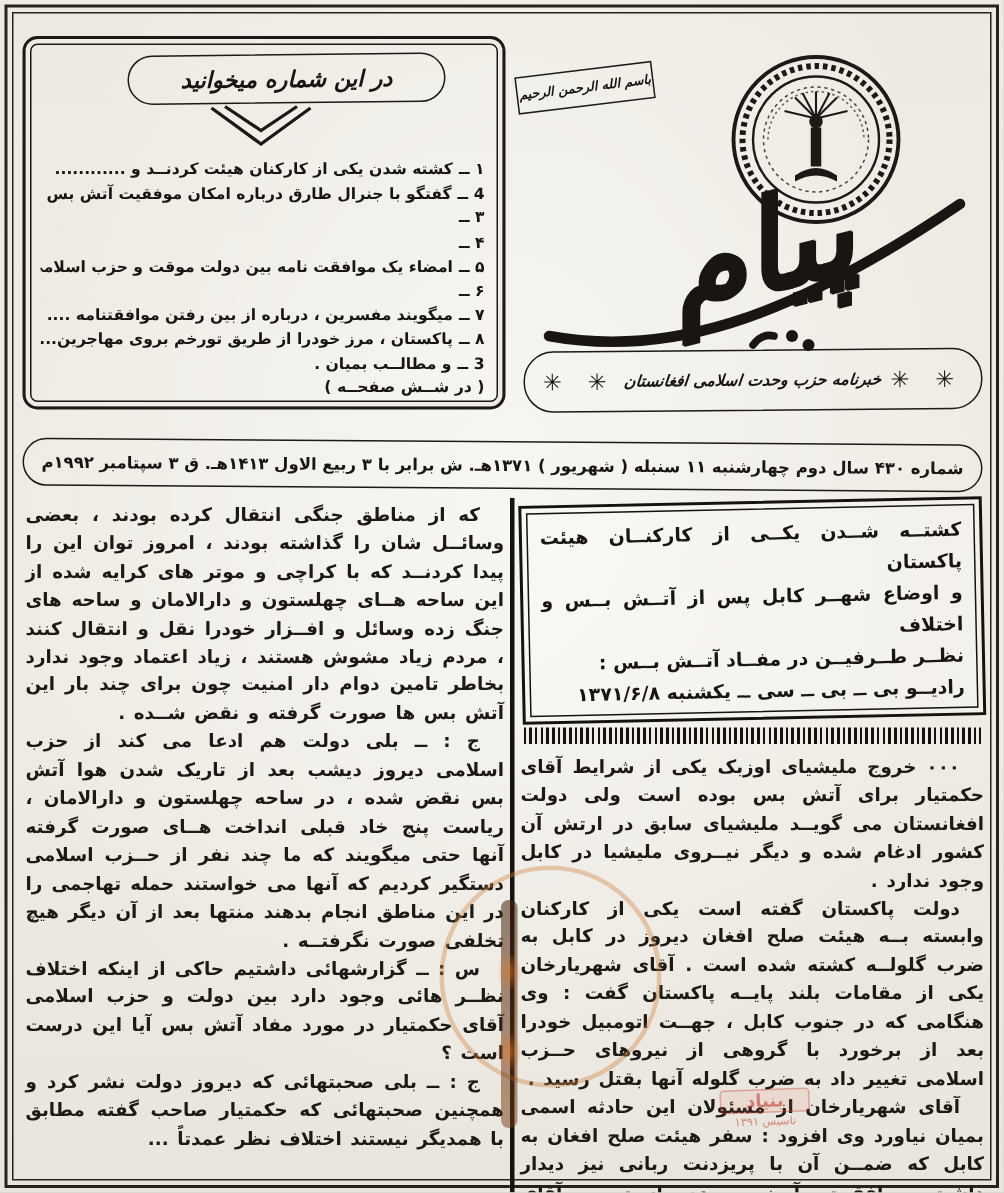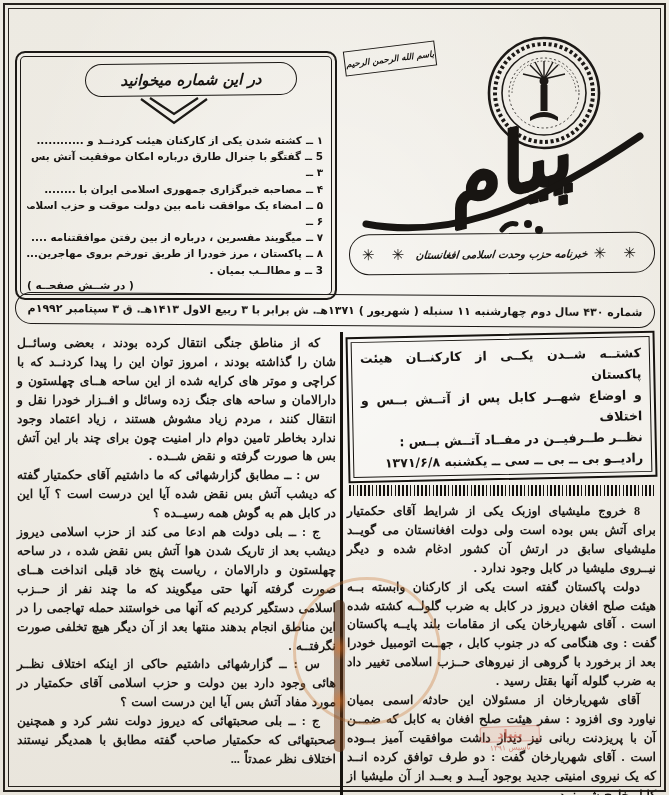--- a/index.html
+++ b/index.html
@@ -16,41 +16,41 @@
       radial-gradient(ellipse at 50% 40%, rgba(255,255,255,.55), rgba(0,0,0,0) 70%),
       linear-gradient(180deg, #edeae2 0%, #efece5 55%, #e9e5dc 100%);
     color: #181512;
     overflow: hidden;
   }
   .frame-outer { position: absolute; inset: 3px; border: 2px solid #26221e; pointer-events: none; }
   .frame-inner { position: absolute; inset: 8px; border: 1px solid #26221e; pointer-events: none; }
 
   
   .toc-box {
-    position: absolute; left: 15px; top: 51px; width: 322px; height: 249px;
+    position: absolute; left: 15px; top: 24px; width: 322px; height: 249px;
     border: 2px solid #1c1916; border-radius: 10px;
     box-shadow: inset 0 0 0 3px #efece5, inset 0 0 0 4px #1c1916;
     padding: 8px 12px 4px 10px;
   }
   .toc-header {
     width: 212px; height: 33px; margin: 2px auto 0 58px;
     border: 1.7px solid #1c1916; border-radius: 17px;
     display: flex; align-items: center; justify-content: center;
     font-size: 15px; font-style: italic; font-weight: bold;
     transform: rotate(-.6deg);
   }
   .toc-arrow { display: block; margin: 1px auto 0 110px; }
   .toc-list { margin-top: 3px; }
   .toc-row {
     display: flex; gap: 4px;
     font-size: 10.4px; font-weight: bold; line-height: 16.2px;
     white-space: nowrap; overflow: hidden;
   }
   .toc-num { flex: 0 0 auto; }
-  .toc-footer { text-align: left; font-size: 10.5px; font-weight: bold; margin-top: 1px; letter-spacing: 1px; }
+  .toc-footer { text-align: right; font-size: 10.5px; font-weight: bold; margin-top: 1px; letter-spacing: 1px; }
 
   
   .bismillah {
     position: absolute; left: 344px; top: 46px; width: 92px; height: 25px;
     border: 1.6px solid #1c1916; transform: rotate(-7deg);
     display: flex; align-items: center; justify-content: center;
     font-size: 8.5px; font-weight: bold; font-style: italic;
   }
   .emblem { position: absolute; left: 482px; top: 33px; }
   .masthead-title {
@@ -96,21 +96,20 @@
   .headline-line:last-child { text-align: right; }
   .hatch {
     height: 11px; margin: 2px 2px 6px 2px;
     background: repeating-linear-gradient(90deg, #14110e 0 1.7px, #efece5 1.7px 3.8px);
   }
   .body-par {
     font-size: 12.2px; font-weight: bold; line-height: 18.9px;
     text-align: justify; text-indent: 16px;
     word-spacing: 1.5px; letter-spacing: .15px;
     color: #1d1915;
-    font-family: Liberation Serif, serif;
   }
 
   
   .wm-circle {
     position: absolute; left: 293px; top: 577px; width: 148px; height: 148px;
     border: 3px solid rgba(204,128,66,.38); border-radius: 50%;
     pointer-events: none;
   }
   .wm-candle {
     position: absolute; left: 334px; top: 600px; width: 11px; height: 152px;
@@ -143,29 +142,28 @@
     <svg class="toc-arrow" width="74" height="32" viewBox="0 0 74 32">
       <polyline points="4,2 37,26 70,2" fill="none" stroke="#1c1916" stroke-width="2.2"></polyline>
       <polyline points="13,1 37,17 61,1" fill="none" stroke="#1c1916" stroke-width="2.2"></polyline>
     </svg>
     <div class="toc-list">
       <div class="toc-row">
           <span class="toc-num">۱ ــ</span>
           <span>کشته شدن یکی از کارکنان هیئت کردنــد و ............</span>
         </div>
       <div class="toc-row">
-          <span class="toc-num">5 ــ</span>
+          <span class="toc-num">4 ــ</span>
           <span>گفتگو با جنرال طارق درباره امکان موفقیت آتش بس .</span>
         </div>
       <div class="toc-row">
           <span class="toc-num">۳ ــ</span>
         </div>
       <div class="toc-row">
           <span class="toc-num">۴ ــ</span>
-          <span>مصاحبه خبرگزاری جمهوری اسلامی ایران با ........</span>
         </div>
       <div class="toc-row">
           <span class="toc-num">۵ ــ</span>
           <span>امضاء یک موافقت نامه بین دولت موقت و حزب اسلامی ..</span>
         </div>
       <div class="toc-row">
           <span class="toc-num">۶ ــ</span>
         </div>
       <div class="toc-row">
           <span class="toc-num">۷ ــ</span>
@@ -224,28 +222,27 @@
   <div class="col-divider"></div>
 
   <div class="col col-right">
     <div class="headline-box">
       <div class="headline-line">کشتــه شــدن یکــی از کارکنــان هیئت پاکستان</div>
       <div class="headline-line">و اوضاع شهــر کابل پس از آتــش بــس و اختلاف</div>
       <div class="headline-line">نظــر طــرفیــن در مفــاد آتــش بــس :</div>
       <div class="headline-line">رادیــو بی ــ بی ــ سی ــ یکشنبه ۱۳۷۱/۶/۸</div>
     </div>
     <div class="hatch"></div>
-    <p class="body-par">8 خروج ملیشیای اوزبک یکی از شرایط آقای حکمتیار برای آتش بس بوده است ولی دولت افغانستان می گویــد ملیشیای سابق در ارتش آن کشور ادغام شده و دیگر نیــروی ملیشیا در کابل وجود ندارد .</p>
+    <p class="body-par">۰۰۰ خروج ملیشیای اوزبک یکی از شرایط آقای حکمتیار برای آتش بس بوده است ولی دولت افغانستان می گویــد ملیشیای سابق در ارتش آن کشور ادغام شده و دیگر نیــروی ملیشیا در کابل وجود ندارد .</p>
     <p class="body-par">دولت پاکستان گفته است یکی از کارکنان وابسته بــه هیئت صلح افغان دیروز در کابل به ضرب گلولــه کشته شده است . آقای شهریارخان یکی از مقامات بلند پایــه پاکستان گفت : وی هنگامی که در جنوب کابل ، جهــت اتومبیل خودرا بعد از برخورد با گروهی از نیروهای حــزب اسلامی تغییر داد به ضرب گلوله آنها بقتل رسید .</p>
     <p class="body-par">آقای شهریارخان از مسئولان این حادثه اسمی بمیان نیاورد وی افزود : سفر هیئت صلح افغان به کابل که ضمــن آن با پریزدنت ربانی نیز دیدار داشت موافقیت آمیز بــوده است . آقای شهریارخان گفت : دو طرف توافق کرده انــد که یک نیروی امنیتی جدید بوجود آیــد و بعــد از آن ملیشیا از کابل خارج شــونــد .</p>
   </div>
 
   <div class="col col-left">
     <p class="body-par">که از مناطق جنگی انتقال کرده بودند ، بعضی وسائــل شان را گذاشته بودند ، امروز توان این را پیدا کردنــد که با کراچی و موتر های کرایه شده از این ساحه هــای چهلستون و دارالامان و ساحه های جنگ زده وسائل و افــزار خودرا نقل و انتقال کنند ، مردم زیاد مشوش هستند ، زیاد اعتماد وجود ندارد بخاطر تامین دوام دار امنیت چون برای چند بار این آتش بس ها صورت گرفته و نقض شــده .</p>
-    <p class="body-par">س : ــ مطابق گزارشهائی که ما داشتیم آقای حکمتیار گفته که دیشب آتش بس نقض شده آیا این درست است ؟ آیا این در کابل هم به گوش همه رسیــده ؟</p>
     <p class="body-par">ج : ــ بلی دولت هم ادعا می کند از حزب اسلامی دیروز دیشب بعد از تاریک شدن هوا آتش بس نقض شده ، در ساحه چهلستون و دارالامان ، ریاست پنج خاد قبلی انداخت هــای صورت گرفته آنها حتی میگویند که ما چند نفر از حــزب اسلامی دستگیر کردیم که آنها می خواستند حمله تهاجمی را در این مناطق انجام بدهند منتها بعد از آن دیگر هیچ تخلفی صورت نگرفتــه .</p>
     <p class="body-par">س : ــ گزارشهائی داشتیم حاکی از اینکه اختلاف نظــر هائی وجود دارد بین دولت و حزب اسلامی آقای حکمتیار در مورد مفاد آتش بس آیا این درست است ؟</p>
     <p class="body-par">ج : ــ بلی صحبتهائی که دیروز دولت نشر کرد و همچنین صحبتهائی که حکمتیار صاحب گفته مطابق با همدیگر نیستند اختلاف نظر عمدتاً ...</p>
   </div>
 
   <div class="wm-circle"></div>
   <div class="wm-candle"></div>
   <div class="wm-flame"></div>
   <div class="wm-flame wm-flame2"></div>
   <div class="wm-stamp">

